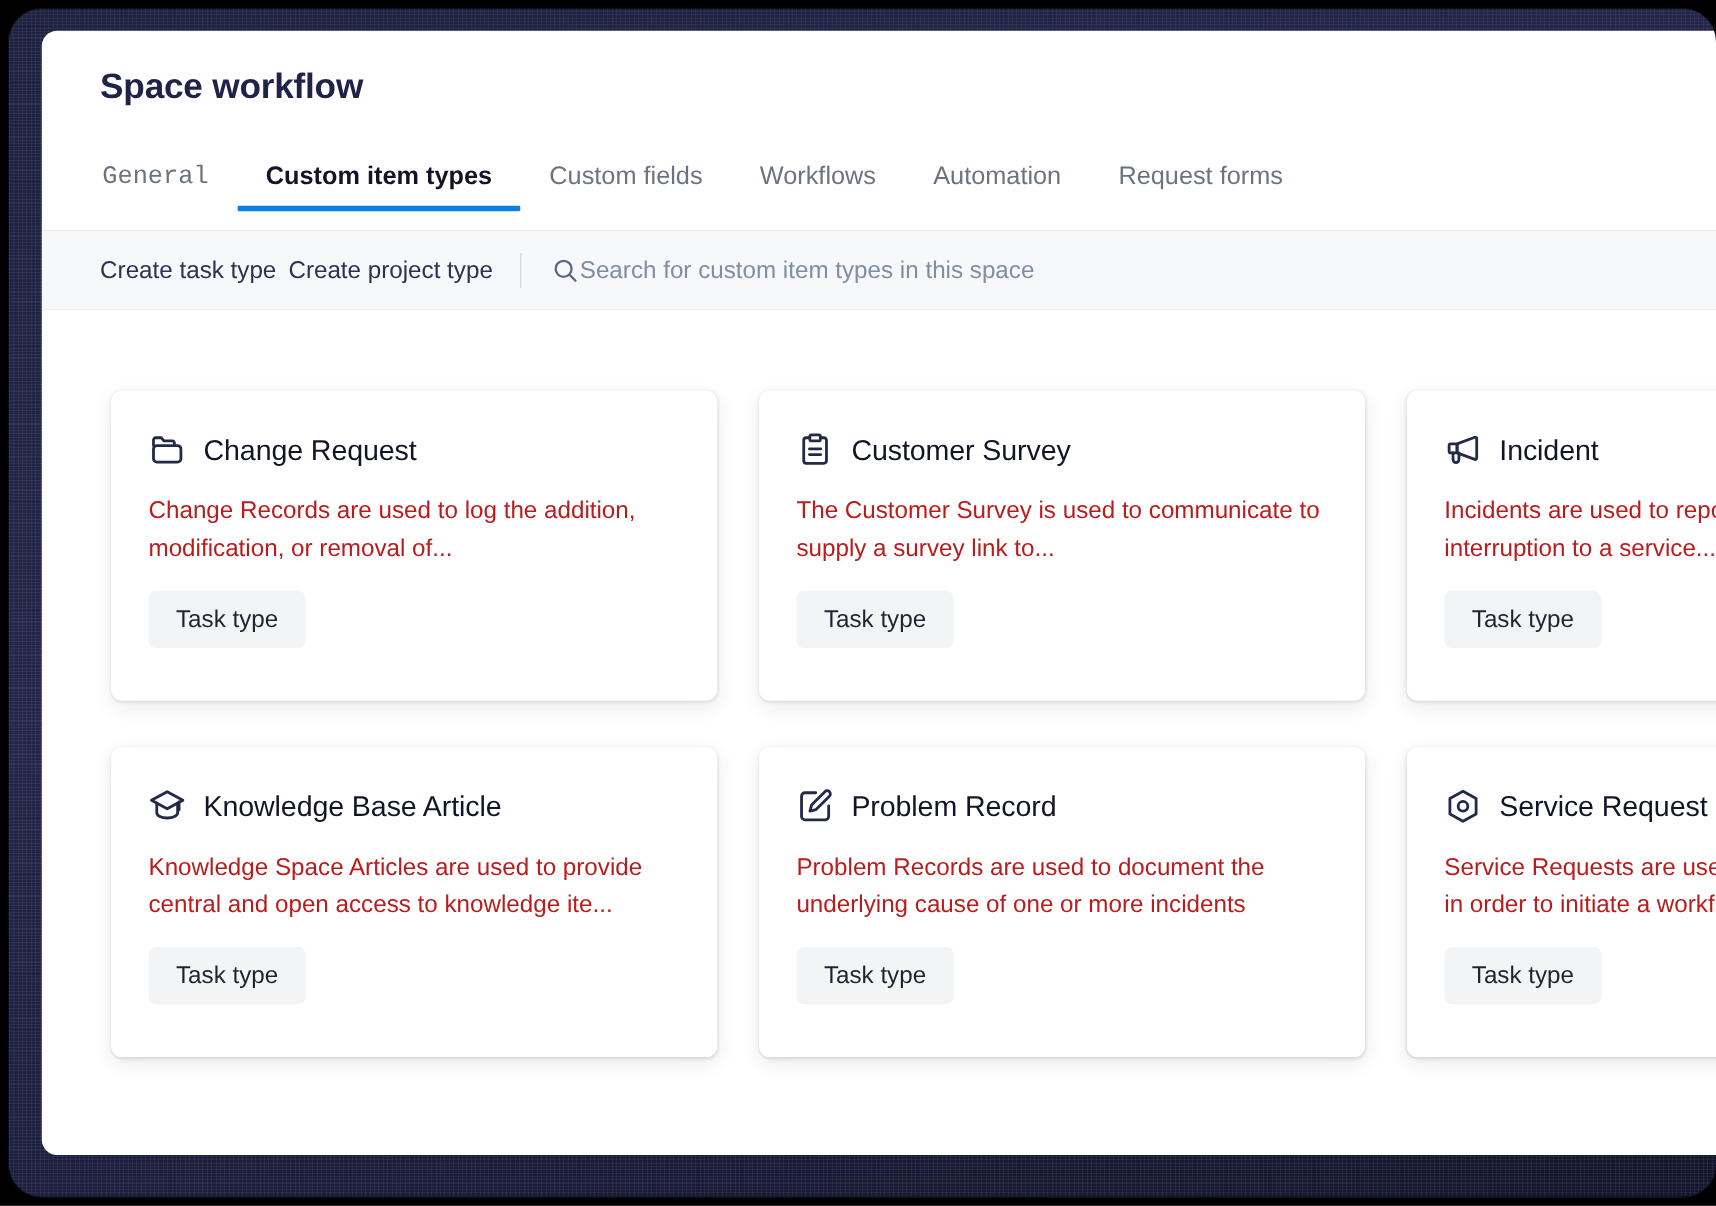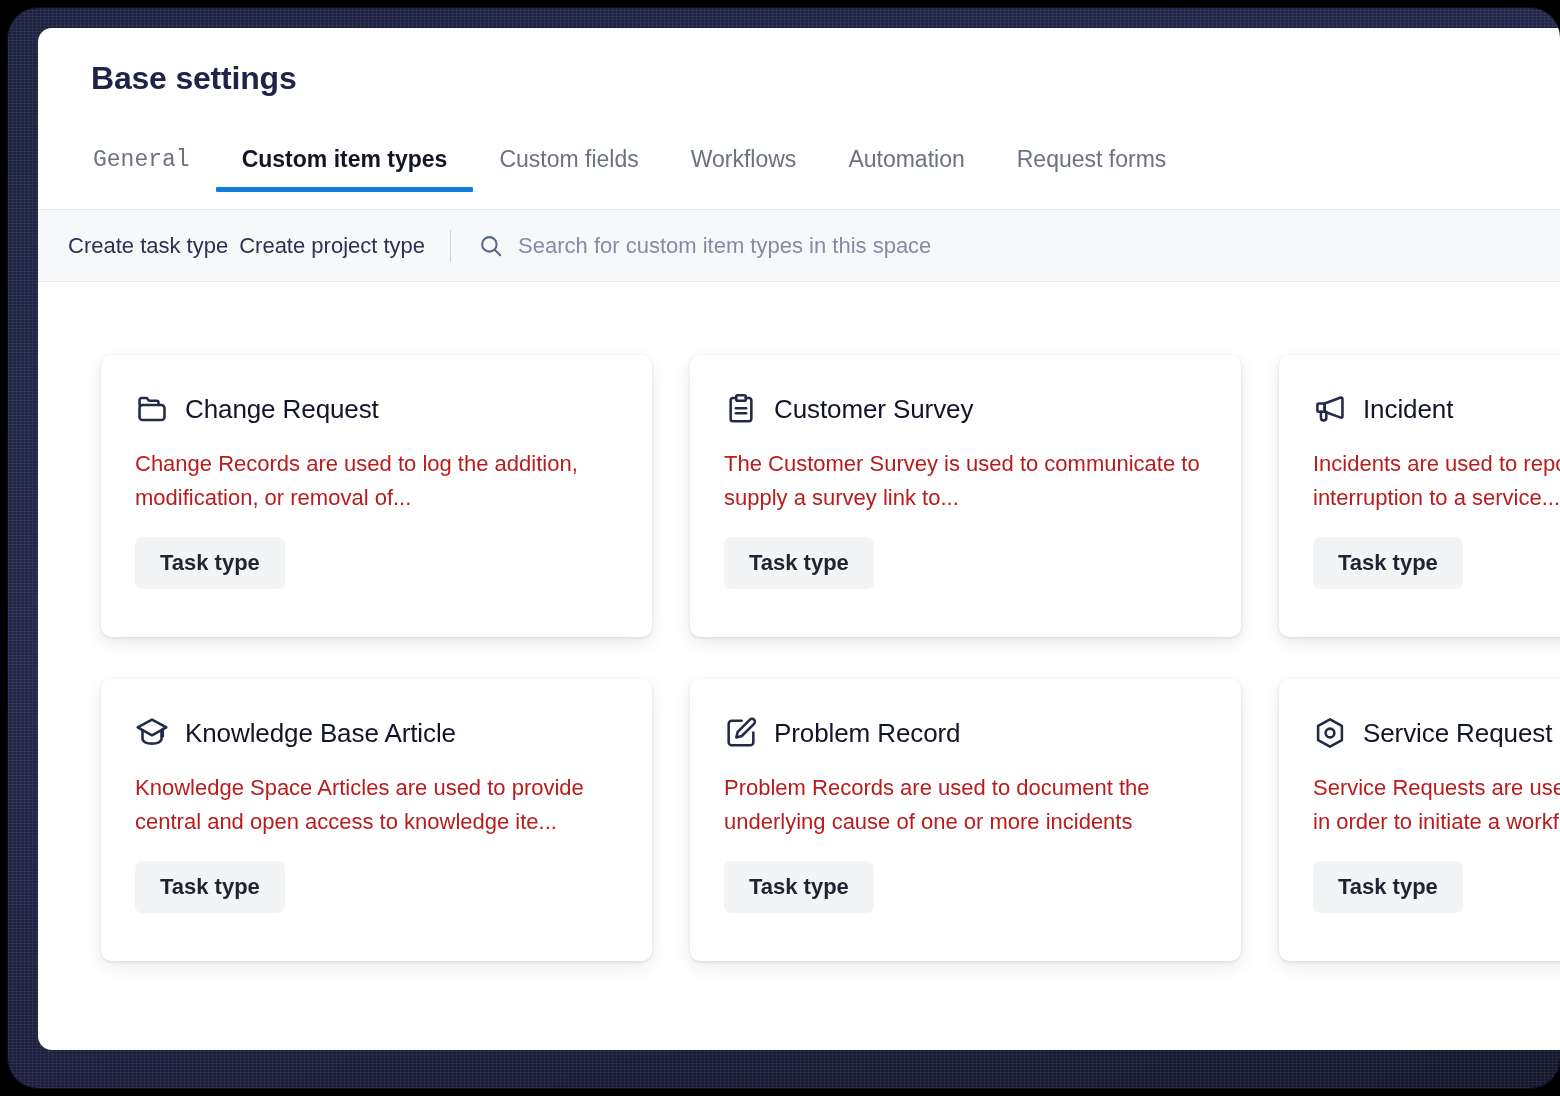--- a/index.html
+++ b/index.html
@@ -113,36 +113,35 @@
     top: 182px;
     height: 71px;
     background: #f7f8fa;
     border-bottom: 1px solid #e9ebef;
     display: flex;
     align-items: center;
   }
   .tool-link {
     font-size: 22px;
     color: #2c3152;
-    margin-left: 30px;
+    margin-left: 53px;
     white-space: nowrap;
     cursor: pointer;
   }
   .tool-link + .tool-link { margin-left: 11px; }
   .tool-sep {
     width: 1px;
     height: 32px;
     background: #ccd1dc;
     margin-left: 25px;
   }
   .search-wrap {
     display: flex;
     align-items: center;
     margin-left: 27px;
-    gap: 14px;
     cursor: text;
   }
   .search-ph {
     font-size: 22px;
     color: #808da3;
     white-space: nowrap;
   }
 
   
   .grid {
@@ -192,30 +191,29 @@
     overflow: hidden;
   }
   .chip {
     display: inline-block;
     margin-top: 22px;
     background: #f3f4f6;
     color: #1f2430;
     font-size: 22px;
     border-radius: 7px;
     padding: 13px 25px;
-    font-weight: bold;
   }
 </style>
 </head>
 <body>
 
 <div id="frame">
   <div id="window">
 
-    <div class="page-title">Base settings</div>
+    <div class="page-title">Space workflow</div>
 
     <div class="tabs">
       <div class="tab">General</div>
       <div class="tab active">Custom item types</div>
       <div class="tab">Custom fields</div>
       <div class="tab">Workflows</div>
       <div class="tab">Automation</div>
       <div class="tab">Request forms</div>
     </div>
     <div class="tabs-rule"></div>

